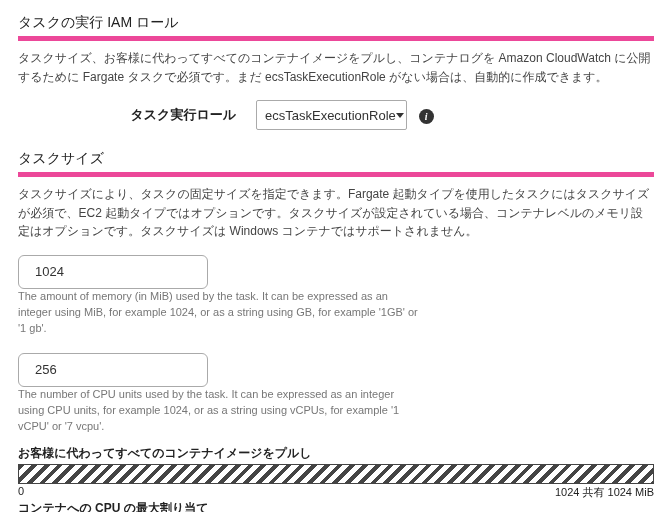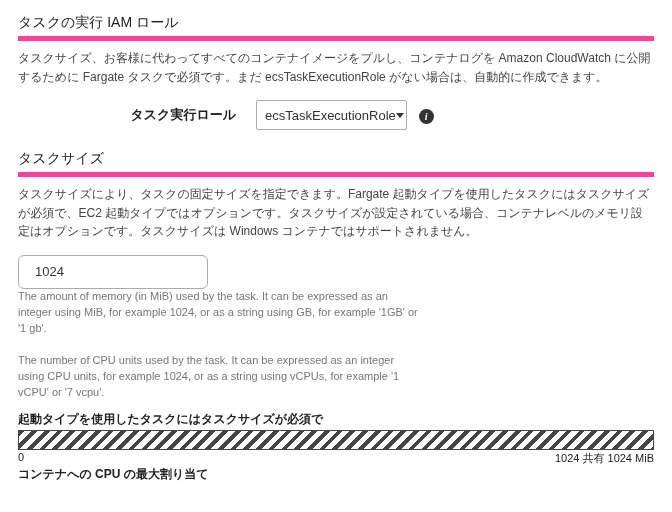--- a/index.html
+++ b/index.html
@@ -139,24 +139,25 @@
   <div class="form-ctrl">
     <input class="text-input" type="text" value="1024" style="">
     <div class="hint">The amount of memory (in MiB) used by the task. It can be expressed as an integer using MiB, for example 1024, or as a string using GB, for example '1GB' or '1 gb'.</div>
   </div>
 </div>
 
 <div style="height:10px"></div>
 
 <div class="form-row">
   <div class="form-ctrl">
+    <input class="text-input" type="text" value="256" style="">
     <div class="hint">The number of CPU units used by the task. It can be expressed as an integer using CPU units, for example 1024, or as a string using vCPUs, for example '1 vCPU' or '7 vcpu'.</div>
   </div>
 </div>
 
-<div class="bar-label">起動タイプを使用したタスクにはタスクサイズが必須で</div>
+<div class="bar-label">お客様に代わってすべてのコンテナイメージをプルし</div>
 <div class="bar"></div>
 <div class="bar-scale">
   <span>0</span>
   <span>1024 共有 1024 MiB</span>
 </div>
 
 <div class="bar-label" style="margin-top:0;">コンテナへの CPU の最大割り当て</div>
 
 </body></html>

